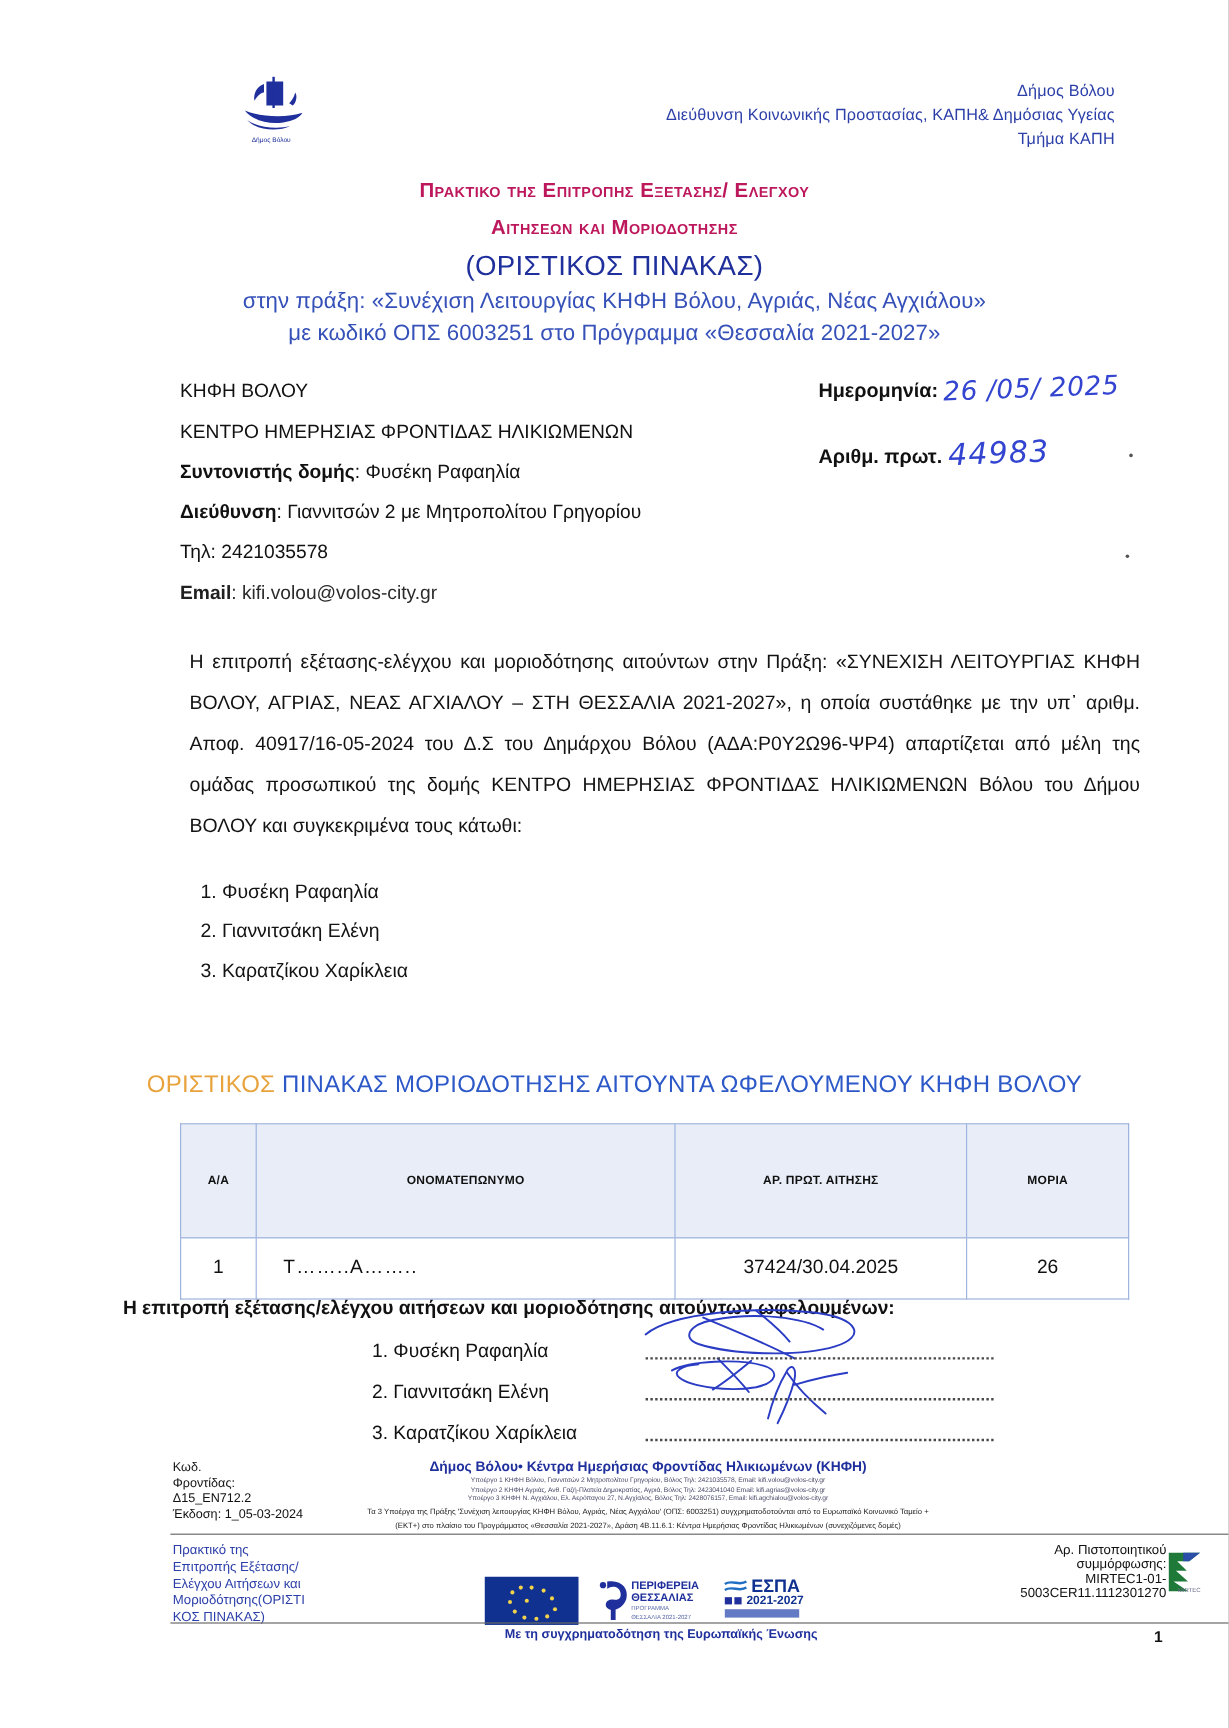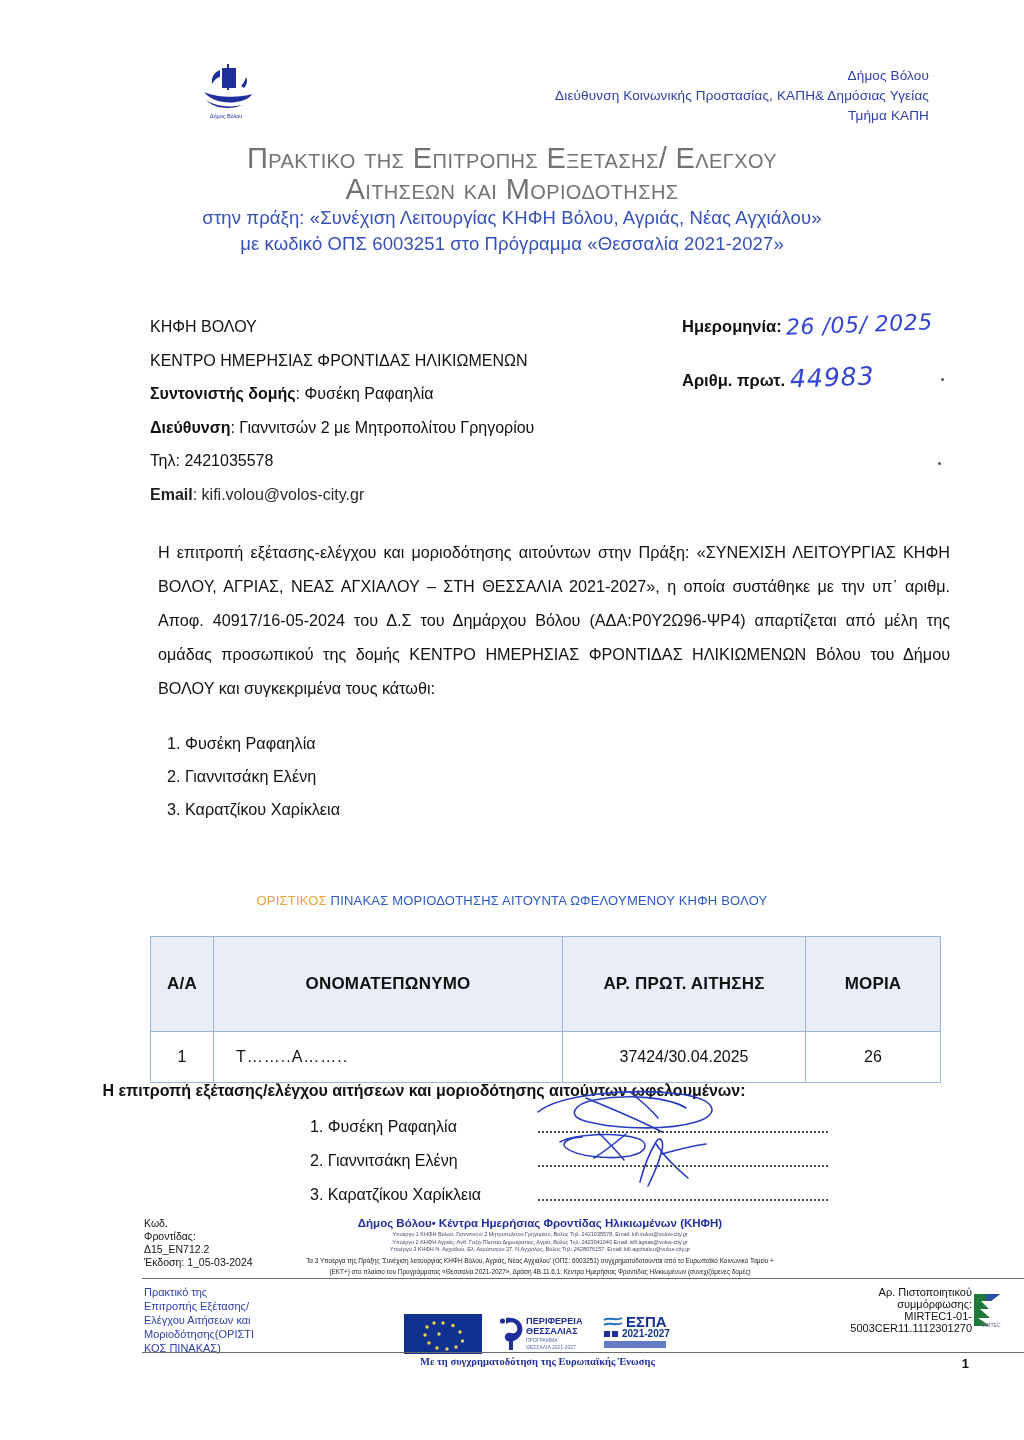--- a/index.html
+++ b/index.html
@@ -16,22 +16,22 @@
   .logo svg{display:block;}
   .org-lines{
     position:absolute;right:95px;top:8px;text-align:right;
     color:#2c3fa8;font-size:13.5px;line-height:20px;letter-spacing:.15px;
   }
   .org-lines div{white-space:nowrap;}
 
   
   .title-block{position:absolute;left:0;top:143px;width:1024px;text-align:center;color:#1c2f9e;}
   .t-main{
-    font-size:29px;font-weight:normal;line-height:31px;letter-spacing:.4px;
-    font-variant:small-caps;color:#737373;
+    font-size:17px;font-weight:bold;line-height:31px;letter-spacing:.4px;
+    font-variant:small-caps;color:#be185d;
   }
   .t-paren{font-size:23px;line-height:33px;letter-spacing:.3px;color:#1f2f9c;}
   .t-sub{font-size:18.5px;line-height:26px;color:#3550b8;letter-spacing:.1px;}
 
   
   .contact{position:absolute;left:150px;top:310px;width:560px;color:#111;}
   .contact .row{font-size:16px;line-height:33.5px;white-space:nowrap;}
   .contact .lbl{font-weight:bold;margin-top:32px;}
   .email-row{color:#202020;}
   .email-row .lbl{font-weight:bold;}
@@ -53,33 +53,33 @@
     font-size:16.2px;line-height:34px;text-align:justify;color:#131313;
   }
   .numlist{position:absolute;left:167px;top:727px;width:600px;
     font-size:16.2px;line-height:33px;color:#131313;}
   .decision{
     position:absolute;left:167px;top:823px;width:783px;
     font-size:16.5px;line-height:34px;font-weight:bold;text-align:justify;color:#111;
   }
   .tbl-title{
     position:absolute;left:0;top:893px;width:1024px;text-align:center;
-    font-size:13px;color:#2d59c8;letter-spacing:.2px;
+    font-size:20px;color:#2d59c8;letter-spacing:.2px;
   }
   .tbl-title .orange{color:#e8a33d;}
 
   
   .tbl{
     position:absolute;left:150px;top:936px;width:786px;
     border-collapse:collapse;table-layout:fixed;
   }
   .tbl td,.tbl th{border:1px solid #9db4de;padding:0;}
   .tbl thead th{
     background:#e8edf8;height:94px;vertical-align:middle;
-    font-size:17px;font-weight:bold;color:#111;letter-spacing:.2px;
+    font-size:10px;font-weight:bold;color:#111;letter-spacing:.2px;
   }
   .tbl tbody td{height:50px;vertical-align:middle;font-size:16px;color:#111;}
   .c-aa{width:62px;text-align:center;}
   .c-name{width:348px;text-align:center;}
   .c-prot{width:242px;text-align:center;}
   .c-pts{width:134px;text-align:center;}
   .tbl tbody .c-name{text-align:left;padding-left:22px;letter-spacing:1px;}
 
   
   .sig-head{
@@ -111,22 +111,22 @@
 
   .foot-right{position:absolute;right:52px;top:1216px;width:200px;text-align:right;
     font-size:10.5px;color:#111;line-height:13px;}
   .foot-right .iso{color:#2c3fa8;}
 
   .logos{position:absolute;left:404px;top:1288px;width:290px;height:52px;margin-top:24px;}
   .eu-flag{position:absolute;left:0;top:2px;width:78px;height:40px;background:#10318f;}
   .eu-flag svg{display:block;}
   .reg-logo{position:absolute;left:92px;top:0px;}
   .espa-logo{position:absolute;left:198px;top:0px;}
-  .cofin{position:absolute;left:16px;top:44px;width:290px;
-    font-size:10.5px;font-weight:bold;color:#1f2f9c;font-family:Liberation Serif, serif;}
+  .cofin{position:absolute;left:2px;top:44px;width:290px;text-align:center;
+    font-size:10.5px;font-weight:bold;color:#1f2f9c;}
 
   .cert-right{position:absolute;right:52px;top:1286px;width:215px;text-align:right;
     font-size:11px;color:#111;line-height:12px;}
   .mirtec{position:absolute;right:10px;top:1290px;width:46px;height:40px;}
   .pageno{position:absolute;right:55px;top:1356px;font-size:13px;color:#111;font-weight:bold;}
   .stray1{position:absolute;left:941px;top:378px;width:3px;height:3px;background:#555;border-radius:50%;}
   .stray2{position:absolute;left:938px;top:462px;width:3px;height:3px;background:#555;border-radius:50%;}
 </style>
 </head>
 <body>
@@ -150,20 +150,21 @@
     <div class="org-lines">
       <div>Δήμος Βόλου</div>
       <div>Διεύθυνση Κοινωνικής Προστασίας, ΚΑΠΗ&amp; Δημόσιας Υγείας</div>
       <div>Τμήμα ΚΑΠΗ</div>
     </div>
   </div>
 
   <div class="title-block">
     <div class="t-main">Πρακτικο της Επιτροπης Εξετασης/ Ελεγχου</div>
     <div class="t-main">Αιτησεων και Μοριοδοτησης</div>
+    <div class="t-paren">(ΟΡΙΣΤΙΚΟΣ ΠΙΝΑΚΑΣ)</div>
     <div class="t-sub">στην πράξη: «Συνέχιση Λειτουργίας ΚΗΦΗ Βόλου, Αγριάς, Νέας Αγχιάλου»</div>
     <div class="t-sub">με κωδικό ΟΠΣ 6003251 στο Πρόγραμμα «Θεσσαλία 2021-2027»</div>
   </div>
 
   <div class="contact">
     <div class="row">ΚΗΦΗ ΒΟΛΟΥ</div>
     <div class="row">ΚΕΝΤΡΟ ΗΜΕΡΗΣΙΑΣ ΦΡΟΝΤΙΔΑΣ ΗΛΙΚΙΩΜΕΝΩΝ</div>
     <div class="row">
       <span class="lbl">Συντονιστής δομής</span><span>: Φυσέκη Ραφαηλία</span>
     </div>

